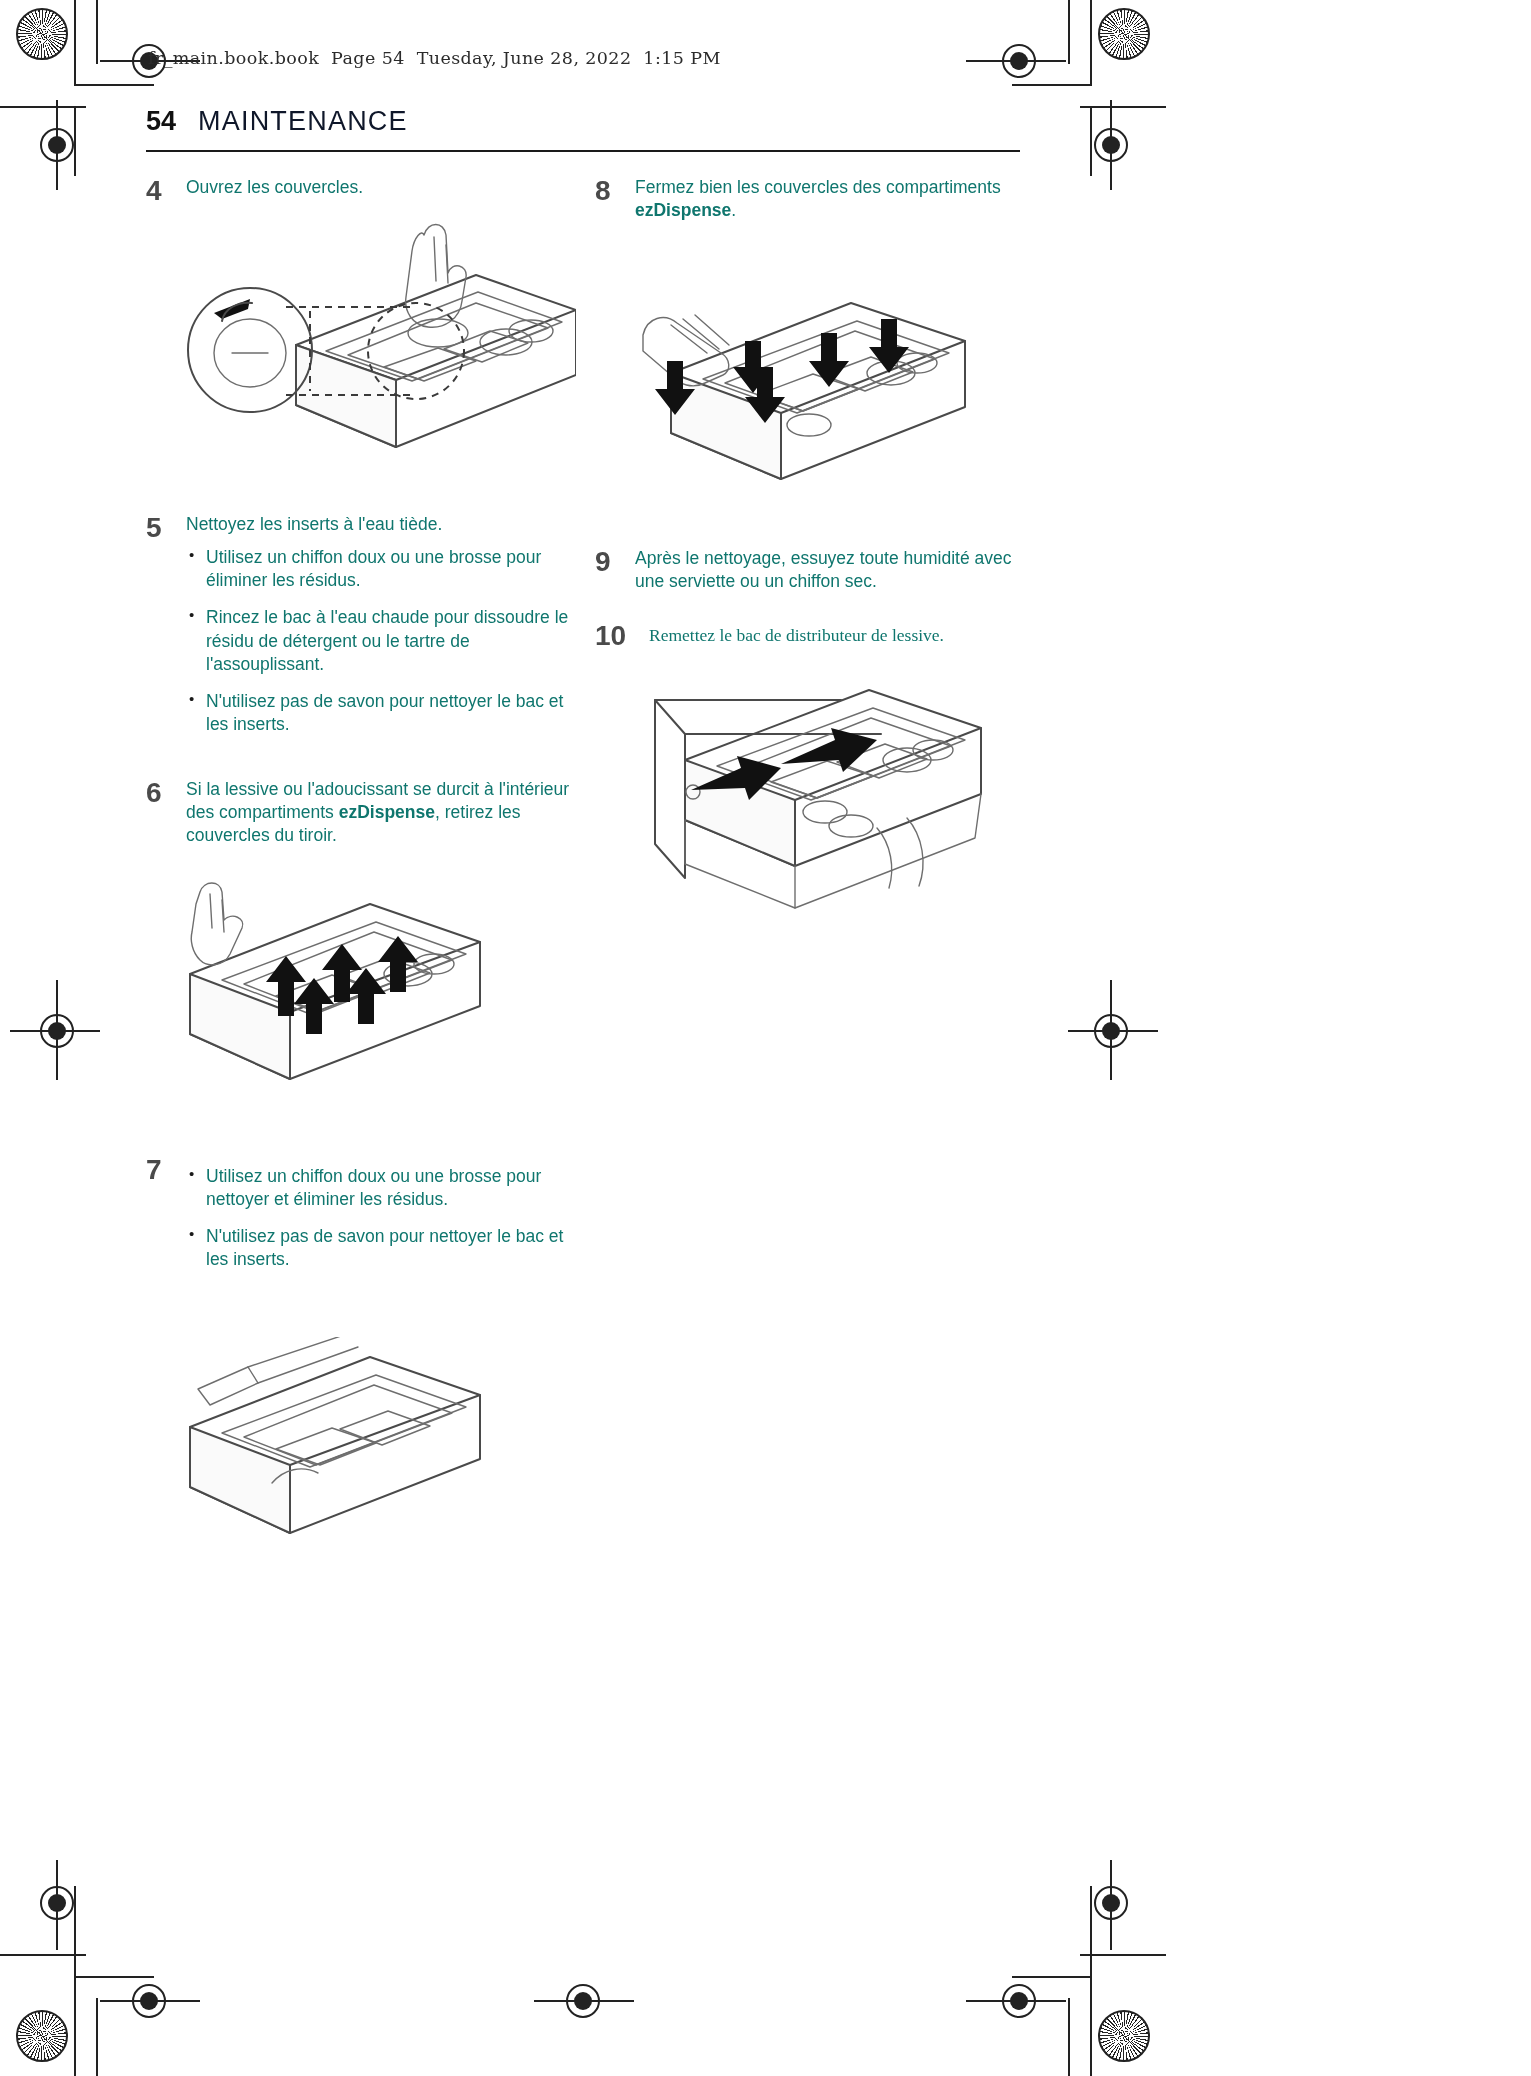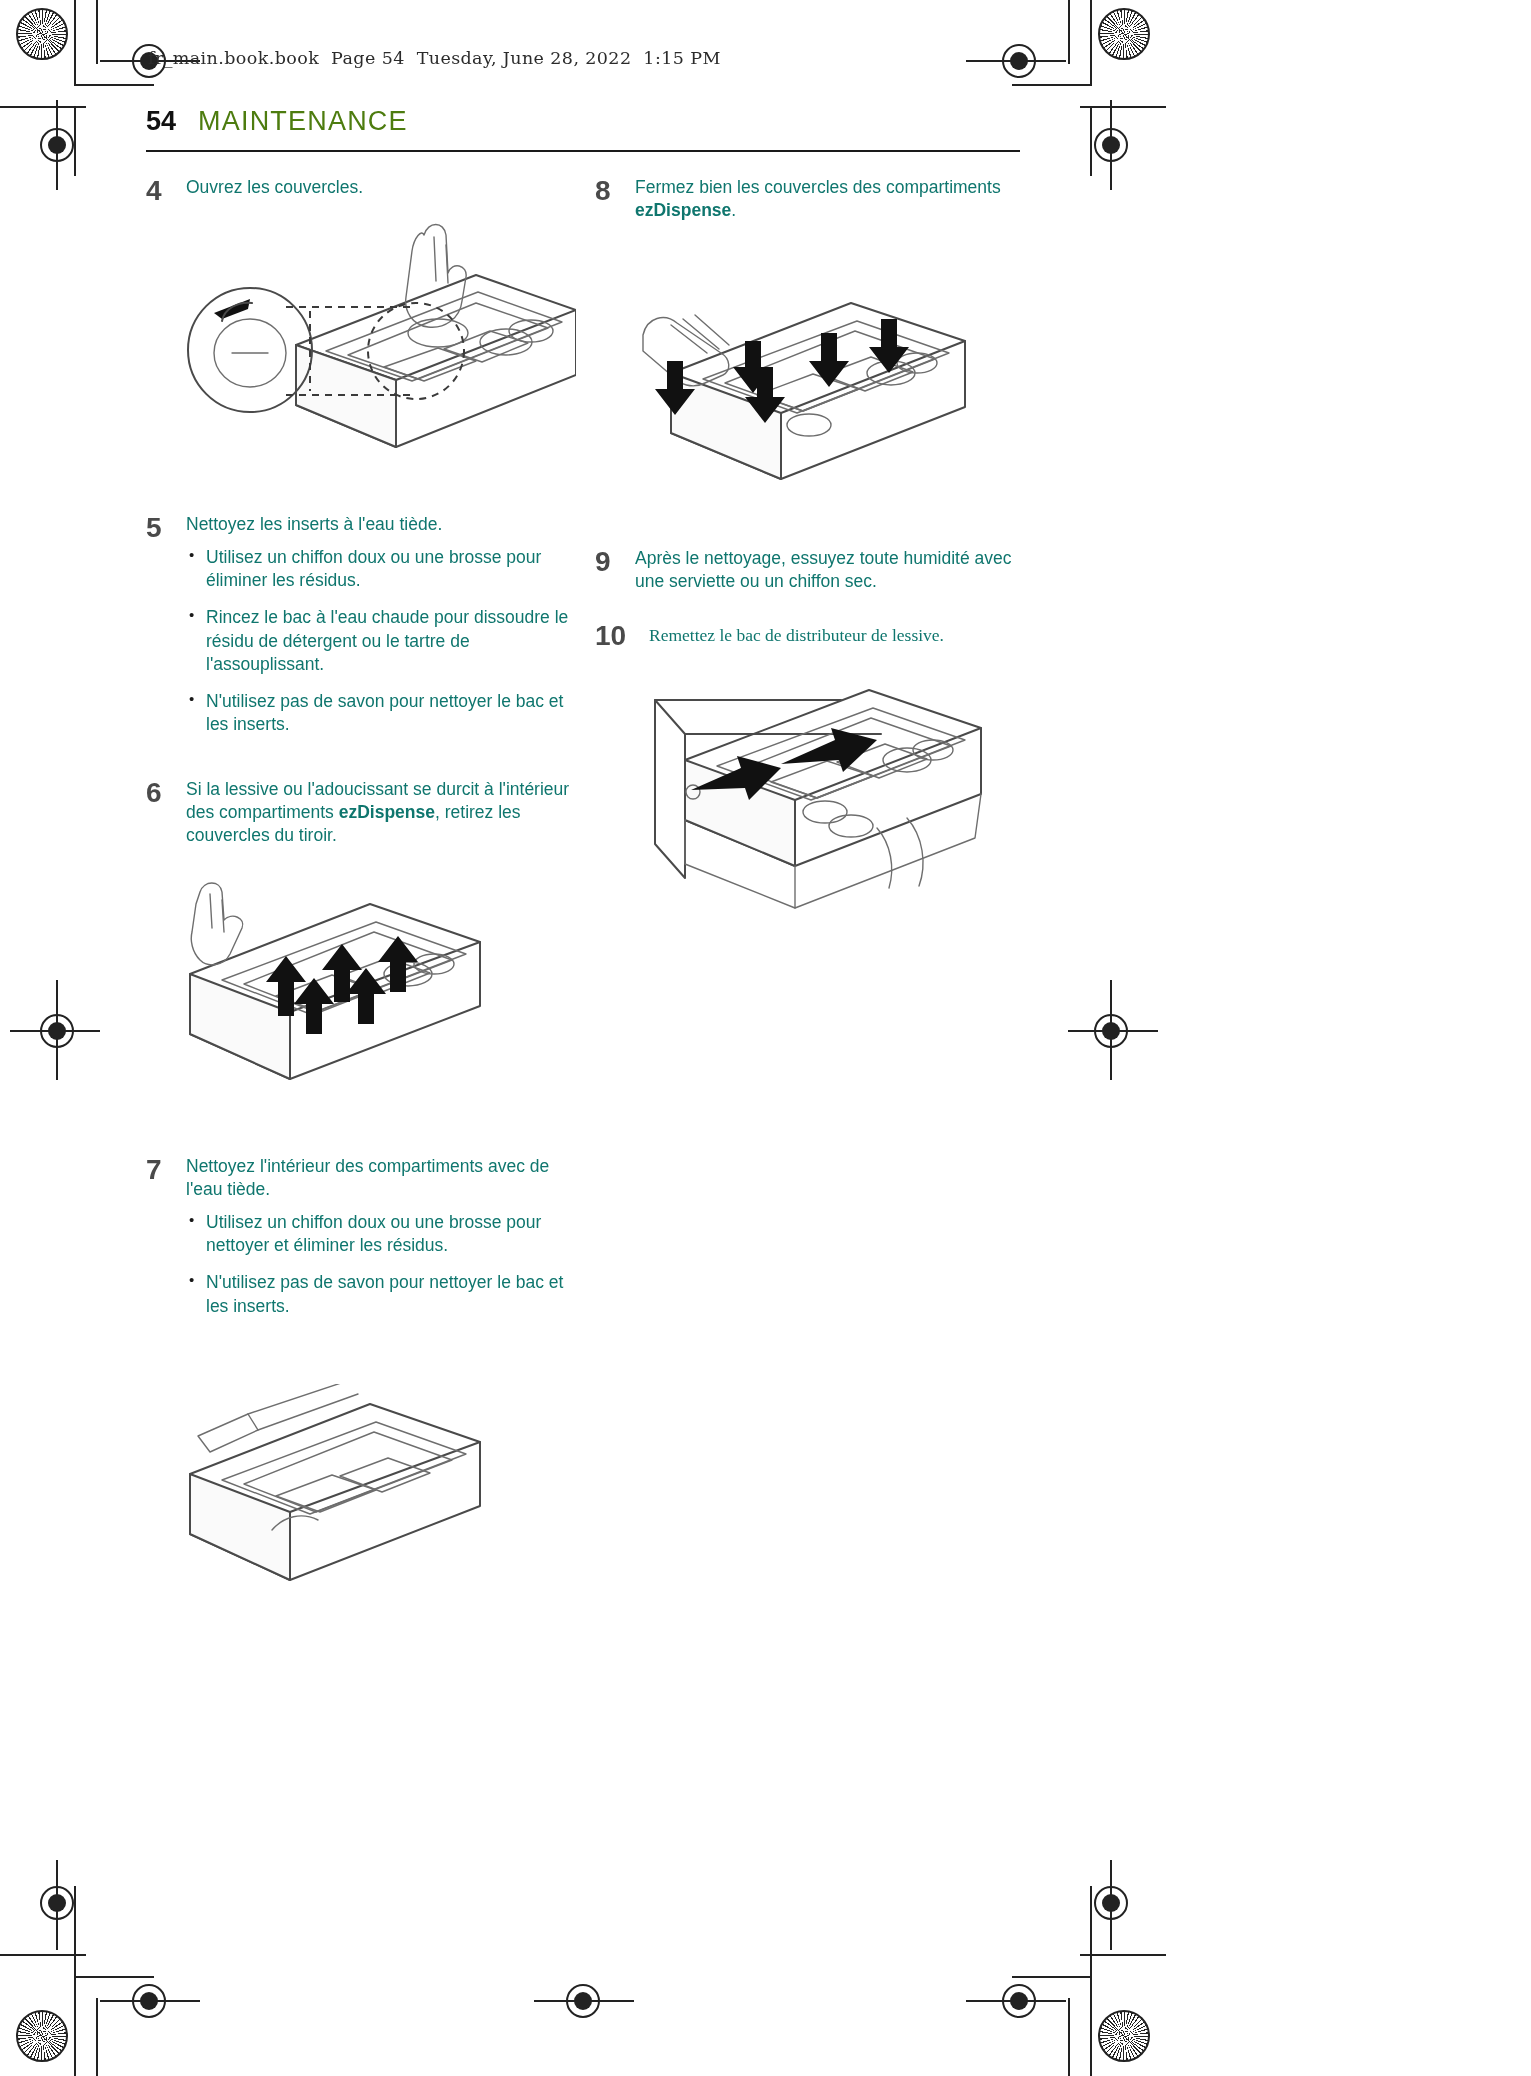--- a/index.html
+++ b/index.html
@@ -22,21 +22,21 @@
     position:absolute;left:148px;top:48px;
     font-family:"DejaVu Serif", serif;font-size:17.5px;letter-spacing:.4px;
     color:#2b2b2b;white-space:pre;
   }
   
   #page-title-row{
     position:absolute;left:146px;top:106px;width:875px;
     display:flex;align-items:flex-start;
   }
   #page-number{font-size:27px;font-weight:bold;color:#111;letter-spacing:0px;}
-  #page-title{font-size:27px;font-weight:400;color:#4d7c0f;margin-left:22px;letter-spacing:1.2px;}
+  #page-title{font-size:27px;font-weight:400;color:#0f172a;margin-left:22px;letter-spacing:1.2px;}
   #title-rule{position:absolute;left:146px;top:150px;width:874px;height:2px;background:#1a1a1a;}
 
   
   .col{position:absolute;top:176px;}
   #col-left{left:146px;width:430px;}
   #col-right{left:595px;width:430px;}
 
   .step{position:relative;display:flex;align-items:flex-start;}
   .step-num{
     font-size:28px;font-weight:bold;color:#4a4a4a;line-height:1;
@@ -225,21 +225,20 @@
       <path class="arrow-k" d="M166 120 L186 94 L206 120 L194 120 L194 150 L178 150 L178 120 Z"></path>
       <path class="arrow-k" d="M198 88 L218 62 L238 88 L226 88 L226 118 L210 118 L210 88 Z"></path>
     </svg>
   </div>
 
   <div class="spacer" style="height:46px;"></div>
 
   <div class="step">
     <div class="step-num">7</div>
     <div class="step-body">
-      <span>Nettoyez l'intérieur des compartiments avec de l'eau tiède.</span>
       <ul class="bul">
         <li>Utilisez un chiffon doux ou une brosse pour nettoyer et éliminer les résidus.</li>
         <li>N'utilisez pas de savon pour nettoyer le bac et les inserts.</li>
       </ul>
     </div>
   </div>
 
   <div class="fig" style="margin-top:52px;margin-left:34px;">
     <svg width="400" height="200" viewBox="0 0 400 200">
       <path class="stroke" d="M10 150 L10 90 L190 20 L300 58 L300 122 L110 196 Z" fill="#fff"></path>

